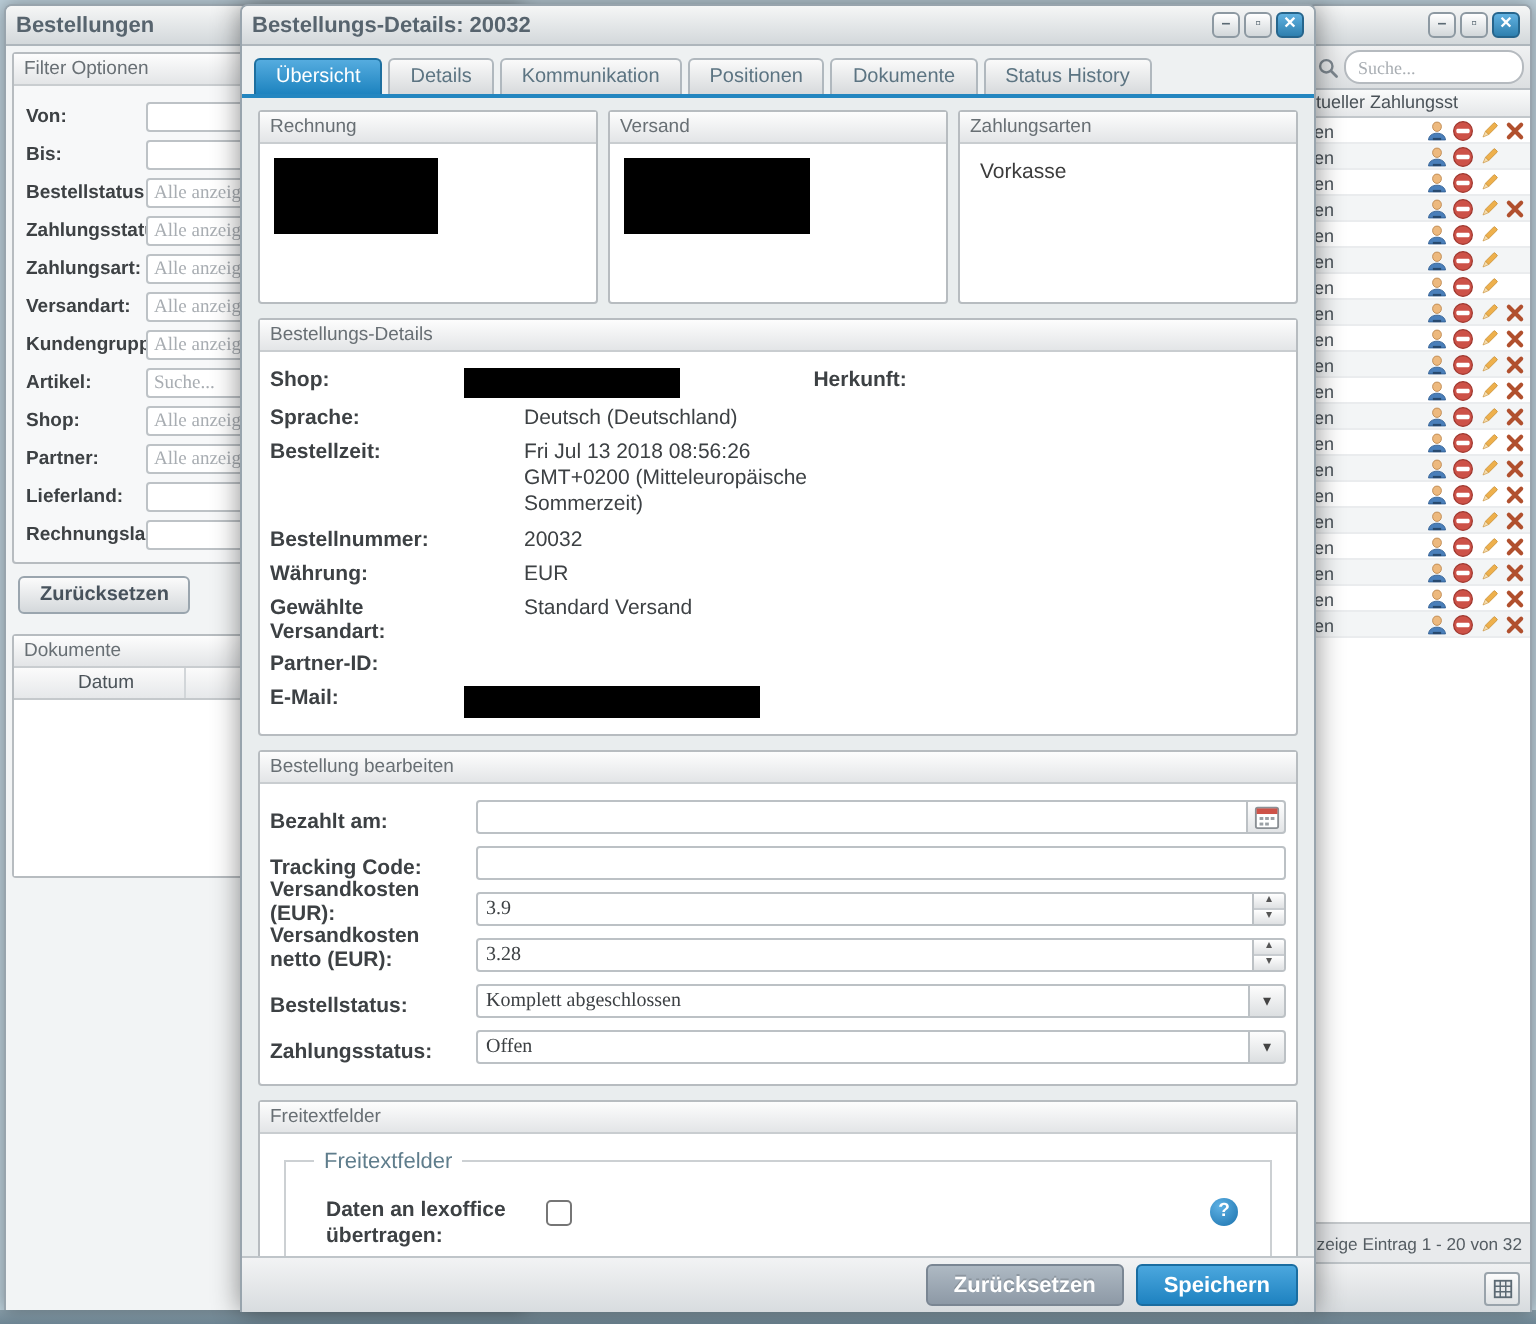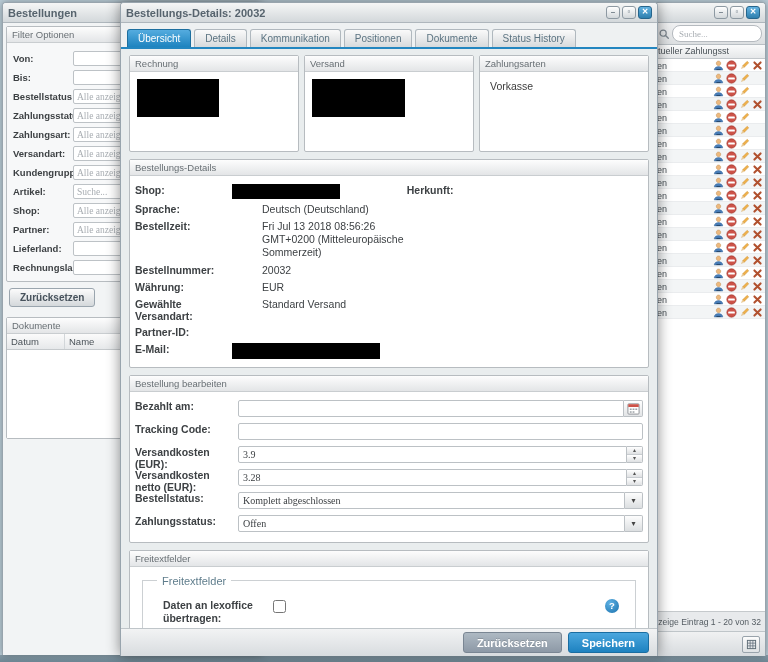--- a/index.html
+++ b/index.html
@@ -48,21 +48,21 @@
   .frow{display:flex;align-items:center;margin-bottom:4px;height:15px;}
   .flabel{width:60px;font-size:9.5px;font-weight:bold;color:#3d4144;flex-shrink:0;}
   .frow input{width:78px;height:15px;border:1px solid #bdc2c6;border-radius:2px;font-size:9.5px;padding:0 3px;box-sizing:border-box;color:#3d4144;}
   .btn-reset{
     margin:6px 0 0 3px;height:19px;padding:0 10px;font-size:10px;font-weight:bold;color:#47525c;
     background:linear-gradient(#fbfbfb,#d4d8db);border:1px solid #9aa5ae;border-radius:3px;cursor:pointer;
     align-self:flex-start;font-family:"Liberation Sans",sans-serif;
   }
   .docs-panel{margin-top:10px;width:230px;}
   .docs-grid-header{display:flex;background:linear-gradient(#fbfbfb,#e6e8ea);border-bottom:1px solid #c5c9cc;font-size:9.5px;color:#4a5258;}
-  .docs-col{padding:2px 4px;box-sizing:border-box;}
+  .docs-col{padding:2px 4px;box-sizing:border-box;margin-left:28px;}
   .docs-col.c1{width:58px;border-right:1px solid #d2d6d9;}
   .docs-col.c2{flex:1;}
   .docs-body{height:88px;background:#fff;}
 
   
   #win-right{left:654px;top:2px;width:112px;height:654px;z-index:2;display:flex;flex-direction:column;}
   .rw-toolbar{flex:0 0 21px;background:linear-gradient(#f0f1f2,#dcdfe1);border-bottom:1px solid #b9bfc4;display:flex;align-items:center;padding:0 3px;gap:2px;}
   .search-pill{flex:1;height:15px;background:#fff;border:1px solid #b5babf;border-radius:8px;font-size:9px;color:#555;padding:0 6px;min-width:10px;}
   .rw-grid-header{flex:0 0 13px;background:linear-gradient(#fafbfb,#e5e7e9);border-bottom:1px solid #c2c7cb;font-size:9px;color:#4a5258;padding:0 3px;line-height:13px;white-space:nowrap;overflow:hidden;}
   .rw-rows{background:#fff;}
@@ -94,21 +94,21 @@
 
   .details-body{display:flex;padding:8px 5px 4px;font-size:10.5px;}
   .dcol-left{flex:1.15;}
   .dcol-right{flex:1;}
   .drow{display:flex;margin-bottom:4px;min-height:13px;align-items:flex-start;}
   .dlabel{width:97px;font-weight:bold;color:#3d4144;flex-shrink:0;}
   .dcol-right .dlabel{width:82px;}
   .dvalue{color:#3d4144;max-width:190px;line-height:1.25;padding-left:30px;}
 
   .edit-body{padding:8px 5px 4px;}
-  .erow{display:flex;align-items:flex-start;margin-bottom:6px;height:17px;}
+  .erow{display:flex;align-items:flex-end;margin-bottom:6px;height:17px;}
   .elabel{width:103px;font-size:10.5px;font-weight:bold;color:#3d4144;flex-shrink:0;}
   .efield{flex:1;display:flex;height:17px;}
   .efield input{flex:1;height:17px;border:1px solid #bcc1c5;border-radius:2px 0 0 2px;font-size:10px;padding:0 4px;color:#3d4144;box-sizing:border-box;min-width:0;}
   .efield input:only-child{border-radius:2px;}
   .date-btn{width:19px;border:1px solid #bcc1c5;border-left:0;background:linear-gradient(#fff,#e2e4e6);display:flex;align-items:center;justify-content:center;box-sizing:border-box;border-radius:0 2px 2px 0;cursor:pointer;}
   .spinner{width:16px;border:1px solid #bcc1c5;border-left:0;display:flex;flex-direction:column;box-sizing:border-box;border-radius:0 2px 2px 0;overflow:hidden;cursor:pointer;}
   .spin{flex:1;font-size:6px;line-height:7px;text-align:center;color:#555;background:linear-gradient(#fff,#dfe1e3);}
   .spin.up{border-bottom:1px solid #c8ccd0;}
   .select-btn{width:18px;border:1px solid #bcc1c5;border-left:0;background:linear-gradient(#fdfdfd,#dcdfe1);font-size:8px;text-align:center;line-height:15px;color:#444;box-sizing:border-box;border-radius:0 2px 2px 0;cursor:pointer;}
 

